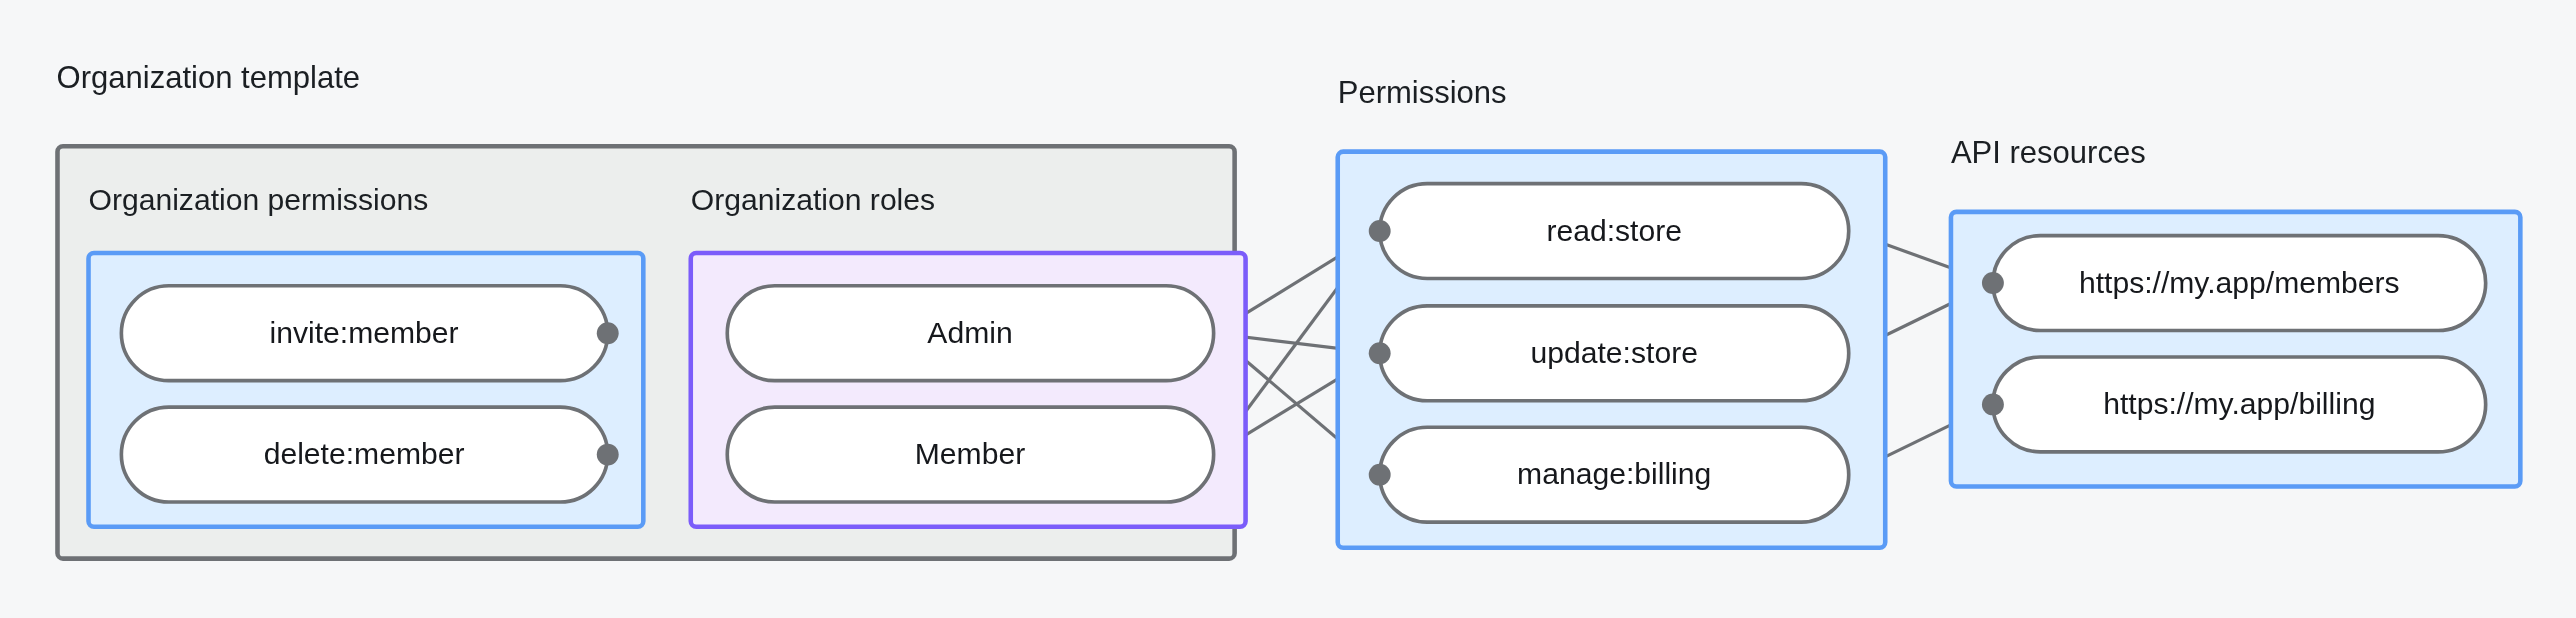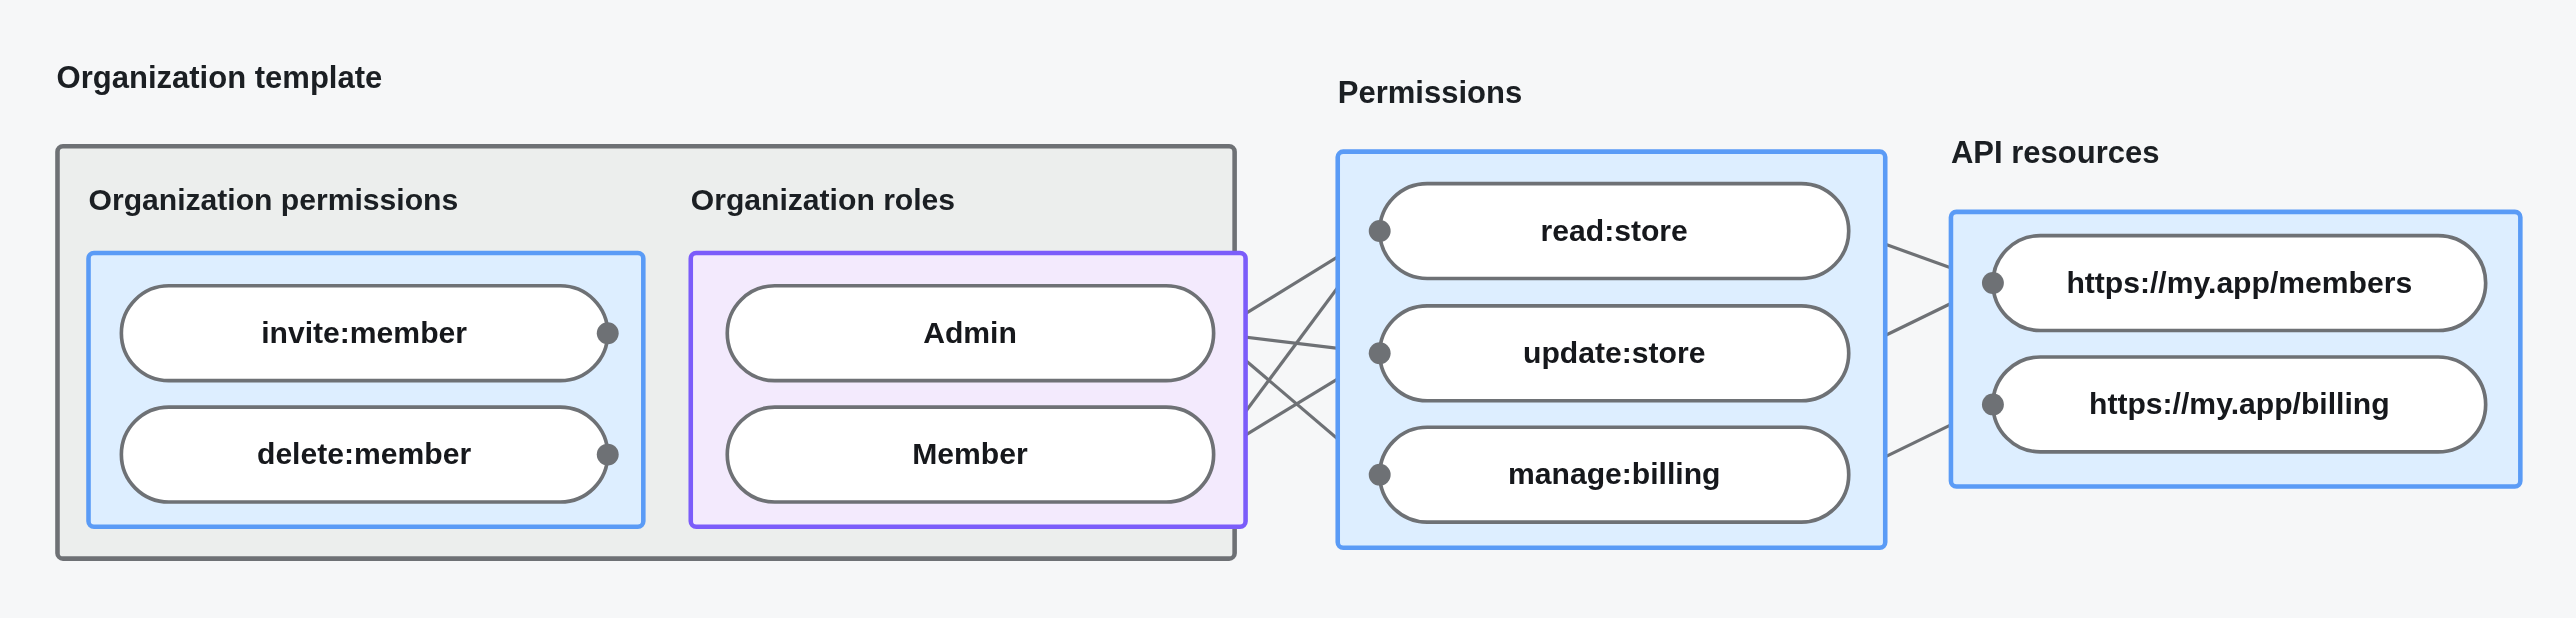--- a/index.html
+++ b/index.html
@@ -11,21 +11,20 @@
     width: 2576px;
     height: 619px;
     font-family: "Liberation Sans", sans-serif;
     overflow: hidden;
   }
   #stage {
     position: relative;
     width: 2576px;
     height: 471px;
     background: #f6f7f8;
-    font-weight: bold;
   }
   svg.diagram {
     position: absolute;
     top: 0; left: 0;
     width: 2576px;
     height: 619px;
   }
   .grp-label {
     font-family: "Liberation Sans", sans-serif;
     font-size: 34px;

